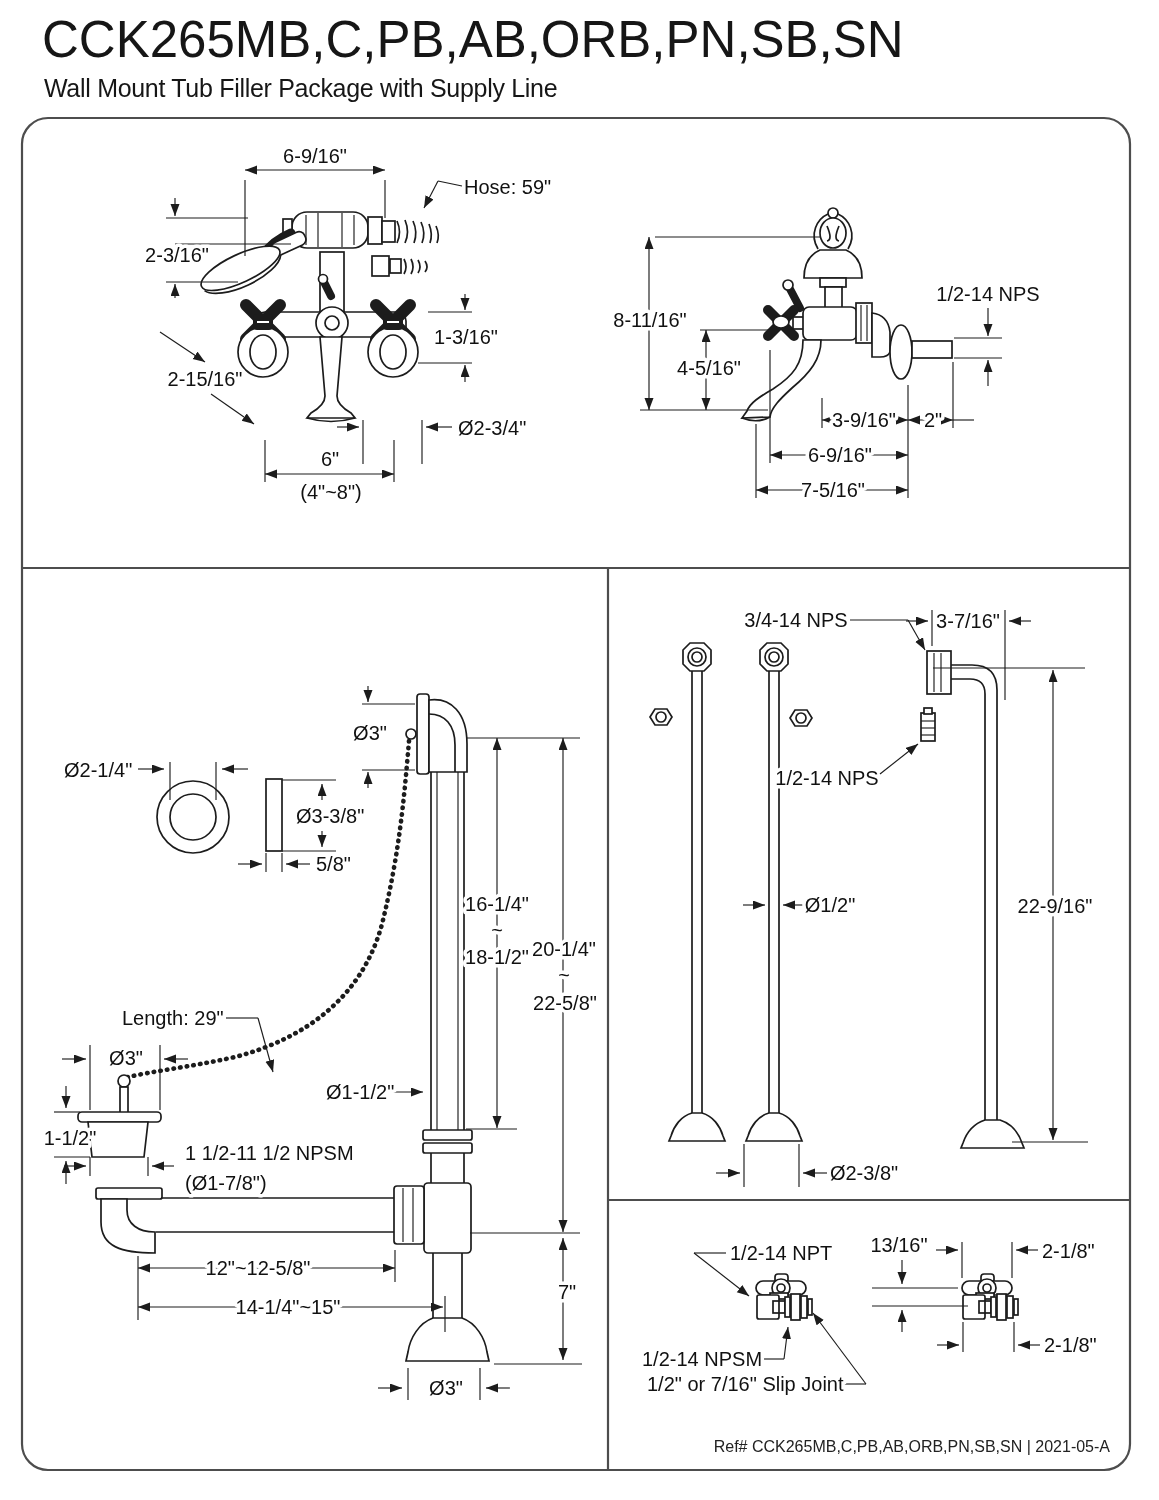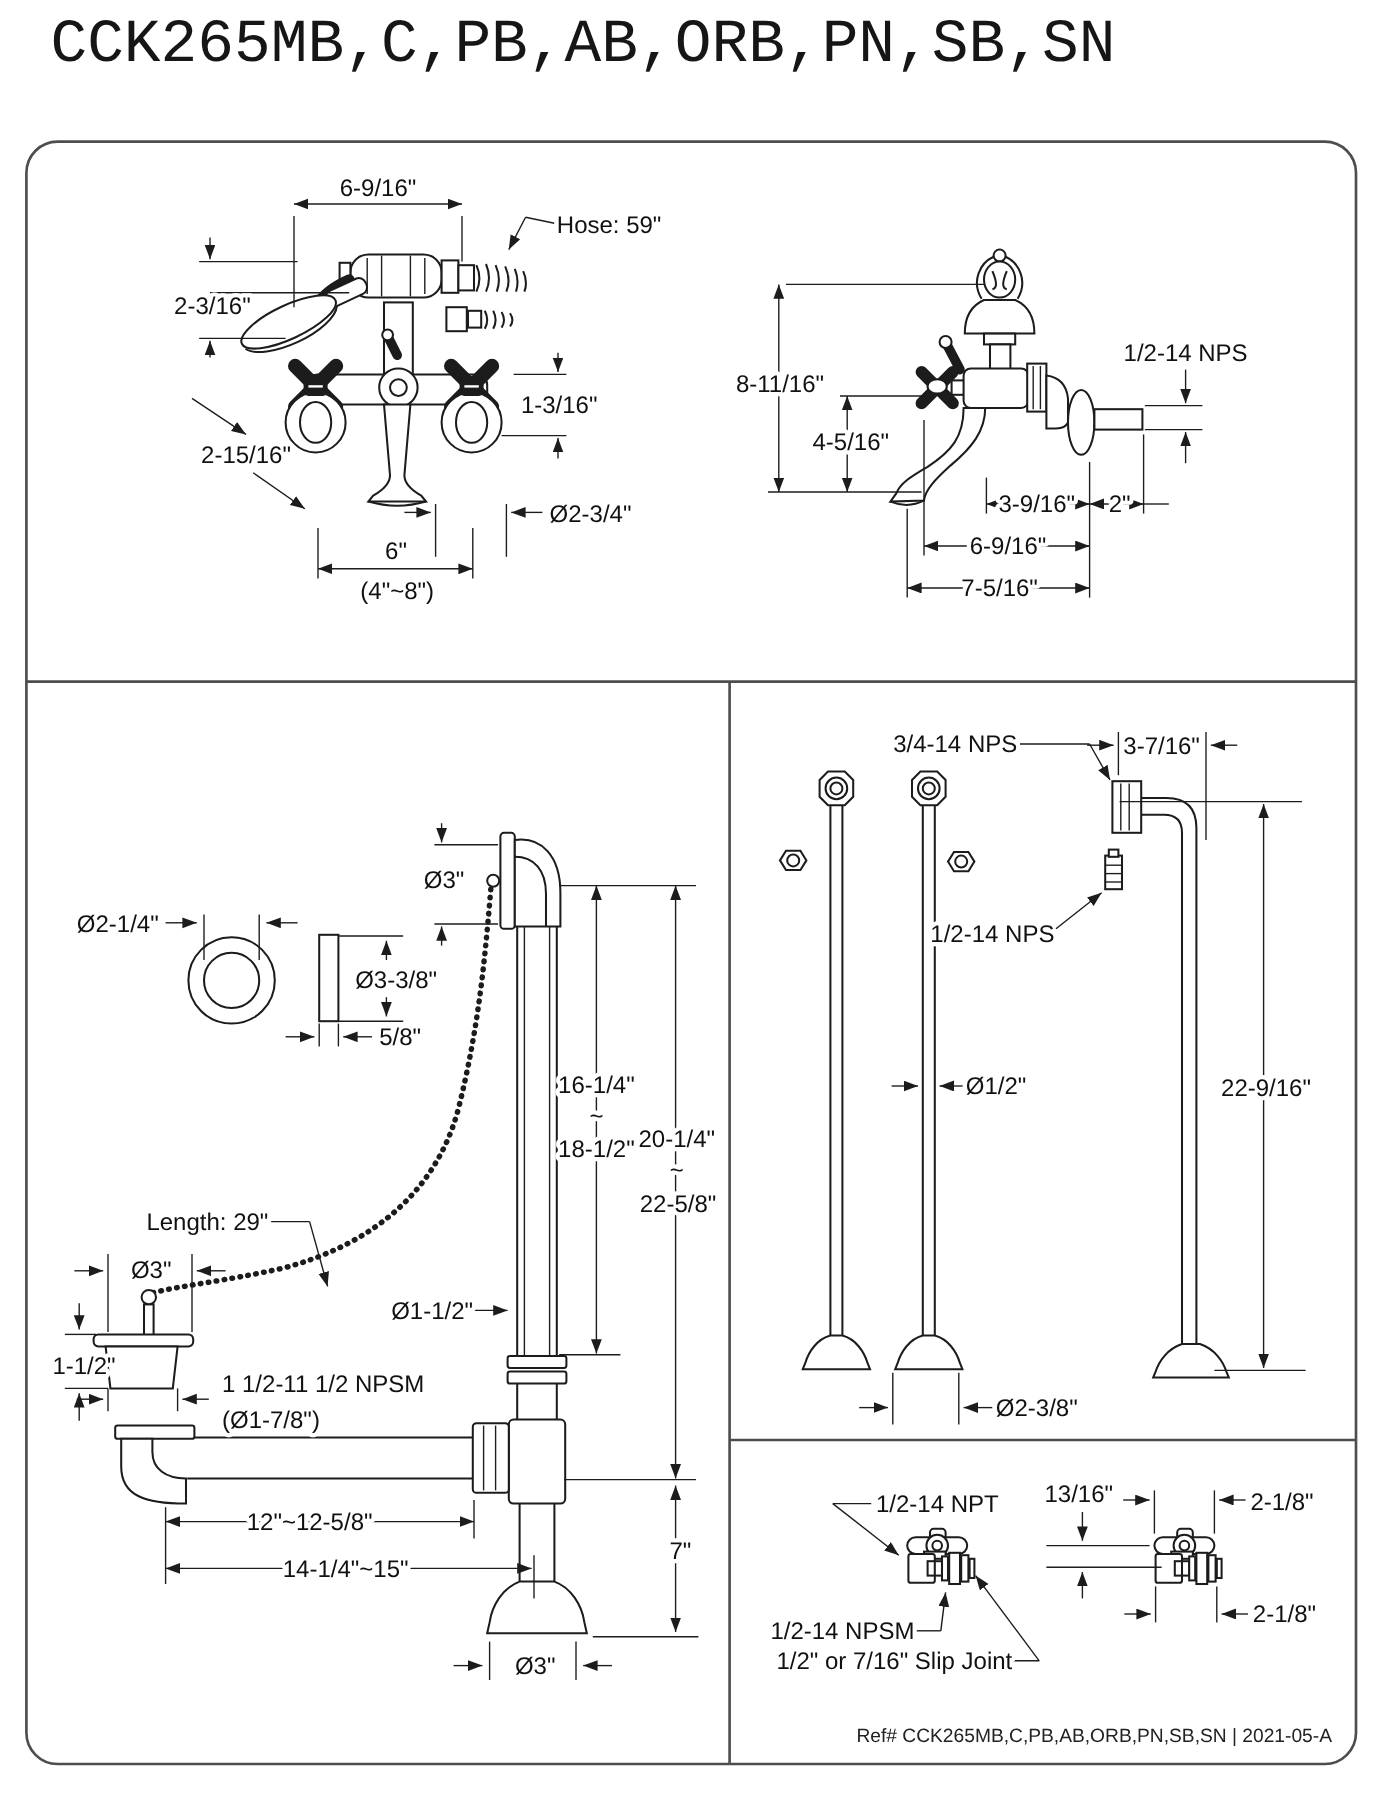--- a/index.html
+++ b/index.html
@@ -1,37 +1,38 @@
 <!DOCTYPE html>
 <html><head>
 <meta charset="utf-8">
 <style>
   html,body{margin:0;padding:0;background:#fff;}
   .page{position:relative;width:1159px;height:1500px;background:#fff;overflow:hidden;
         font-family:"Liberation Sans",sans-serif;color:#111;}
   .title{position:absolute;left:42px;top:10px;font-size:51px;font-weight:400;
-         white-space:nowrap;color:#161616;font-family:Liberation Mono, monospace;}
+         white-space:nowrap;color:#161616;}
   .subtitle{position:absolute;left:44px;top:74px;font-size:25px;letter-spacing:-.3px;
             color:#161616;}
   svg{position:absolute;left:0;top:0;}
   .obj{stroke:#1c1c1c;stroke-width:1.7;fill:#fff;}
   .objn{stroke:#1c1c1c;stroke-width:1.7;fill:none;}
   .thick{stroke:#1c1c1c;stroke-linecap:round;fill:none;}
   .dim{stroke:#1c1c1c;stroke-width:1.15;fill:none;}
   .dark{fill:#1c1c1c;stroke:none;}
   .dt{font-family:"Liberation Sans",sans-serif;font-size:20px;fill:#111;
       paint-order:stroke;stroke:#fff;stroke-width:7px;stroke-linejoin:round;}
   .ref{font-family:"Liberation Sans",sans-serif;font-size:16px;fill:#222;}
   .border{stroke:#4d4d4d;stroke-width:2.2;fill:none;}
 </style>
 </head>
 <body>
 
 <div class="page">
   <div class="title">CCK265MB,C,PB,AB,ORB,PN,SB,SN</div>
+  <div class="subtitle">Wall Mount Tub Filler Package with Supply Line</div>
 
   <svg width="1159" height="1500" viewBox="0 0 1159 1500">
     <defs>
       <marker id="ae" markerWidth="13" markerHeight="10" refX="12" refY="4.5" orient="auto" markerUnits="userSpaceOnUse">
         <path d="M0,0 L12,4.5 L0,9 Z" fill="#1c1c1c"></path>
       </marker>
       <marker id="ab" markerWidth="13" markerHeight="10" refX="12" refY="4.5" orient="auto-start-reverse" markerUnits="userSpaceOnUse">
         <path d="M0,0 L12,4.5 L0,9 Z" fill="#1c1c1c"></path>
       </marker>
       <pattern id="hv" width="5" height="24" patternUnits="userSpaceOnUse">

